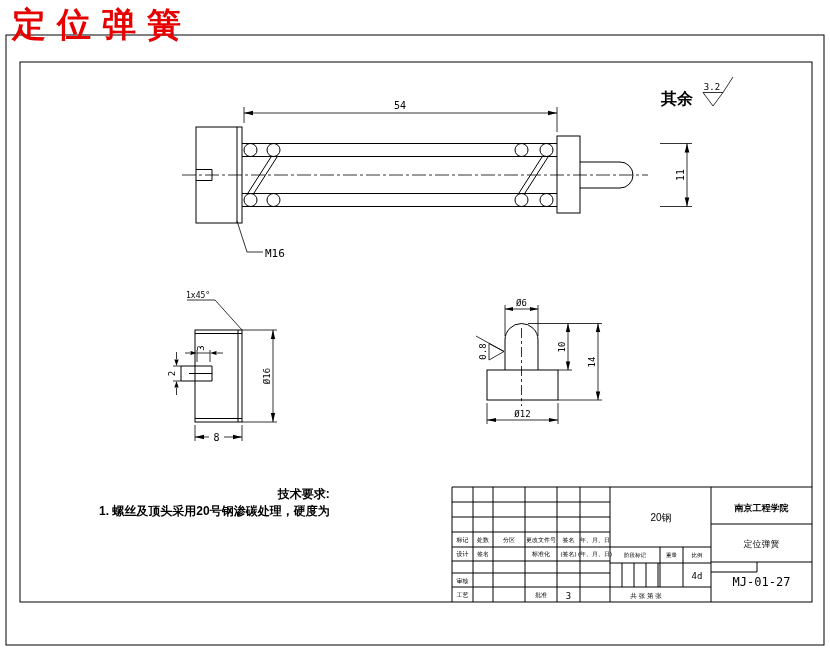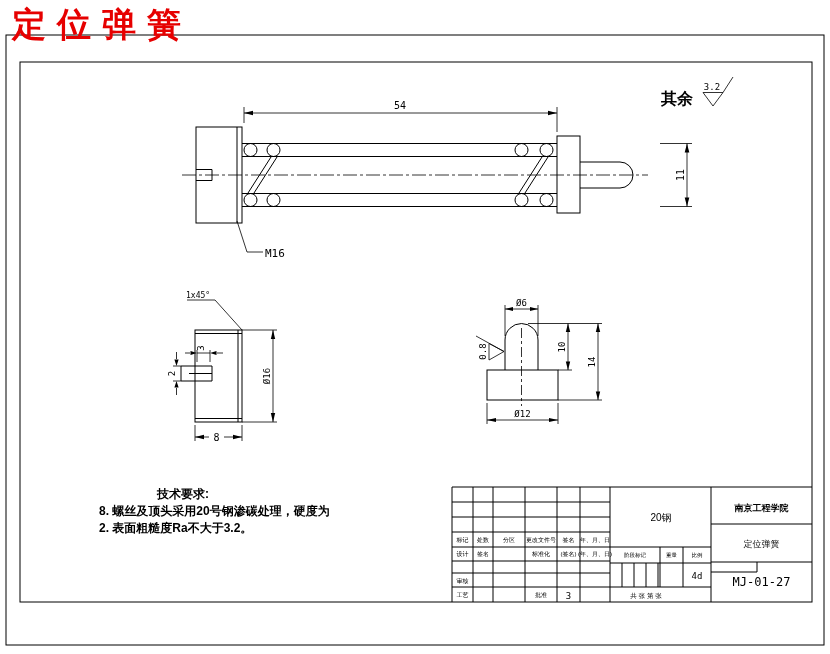--- a/index.html
+++ b/index.html
@@ -4,21 +4,21 @@
 <style>
   html,body{margin:0;padding:0;background:#ffffff;}
   .canvas{position:relative;width:830px;height:654px;background:#fff;overflow:hidden;
           font-family:"Liberation Sans",sans-serif;}
   .canvas svg{position:absolute;left:0;top:0;}
   .drawing-title{position:absolute;left:12px;top:6px;color:#e60000;
      font-family:"DejaVu Serif",serif;font-size:34px;font-weight:600;
      letter-spacing:11px;white-space:nowrap;line-height:1.1;}
   .techreq{position:absolute;left:99px;top:486px;color:#000;font-weight:700;
      font-size:12px;line-height:17px;white-space:nowrap;
-     font-family:"Liberation Sans",sans-serif;}
+     font-family:"Liberation Sans",sans-serif;text-align:right;}
   .techreq .tr-head{padding-left:58px;}
   svg text{fill:#000;font-family:"DejaVu Sans Mono","Liberation Mono",monospace;}
   svg .cjk{font-family:"Liberation Sans",sans-serif;}
   .geo{stroke:#000;stroke-width:1;fill:none;}
   .thin{stroke:#000;stroke-width:0.8;fill:none;}
   .arrow{fill:#000;stroke:none;}
 </style>
 </head>
 <body>
 
@@ -207,17 +207,16 @@
     <text class="cjk" x="761.5" y="511" font-size="9" font-weight="bold" text-anchor="middle">南京工程学院</text>
     <text class="cjk" x="761.5" y="547" font-size="9" text-anchor="middle">定位弹簧</text>
     <text x="761.5" y="586" font-size="12" text-anchor="middle">MJ-01-27</text>
   </g>
 </svg>
 
 <div class="drawing-title">定位弹簧</div>
 
 <div class="techreq">
   <div class="tr-head">技术要求:</div>
-  <div>8. 螺丝及顶头采用20号钢渗碳处理，硬度为</div>
-  <div>2. 表面粗糙度Ra不大于3.2。</div>
+  <div>1. 螺丝及顶头采用20号钢渗碳处理，硬度为</div>
 </div>
 
 </div>
 
 </body></html>

